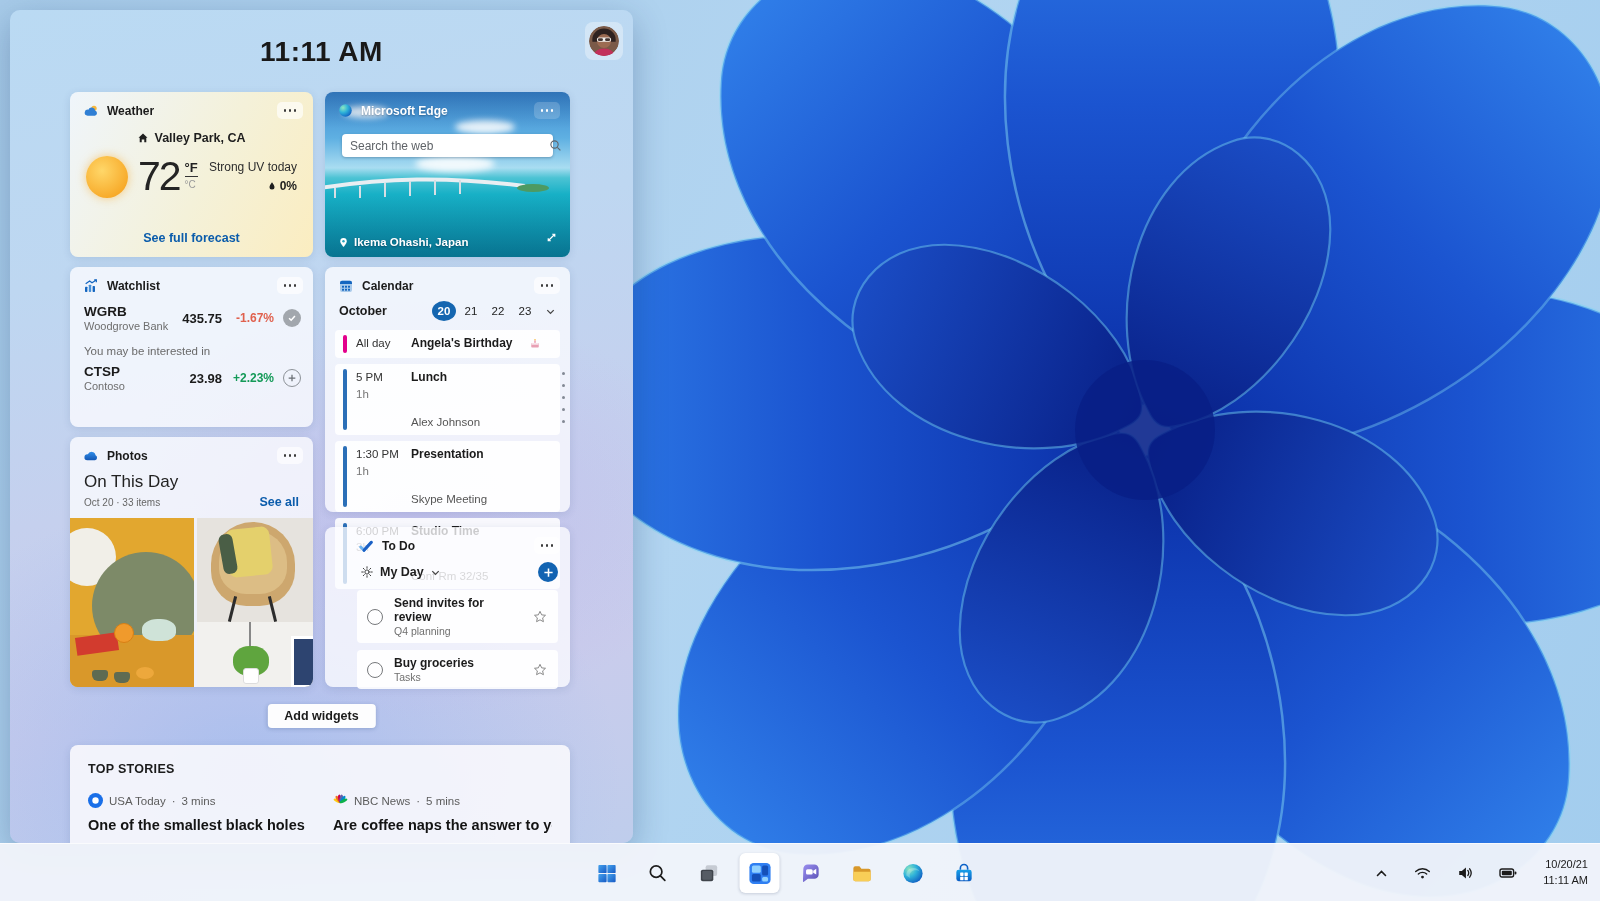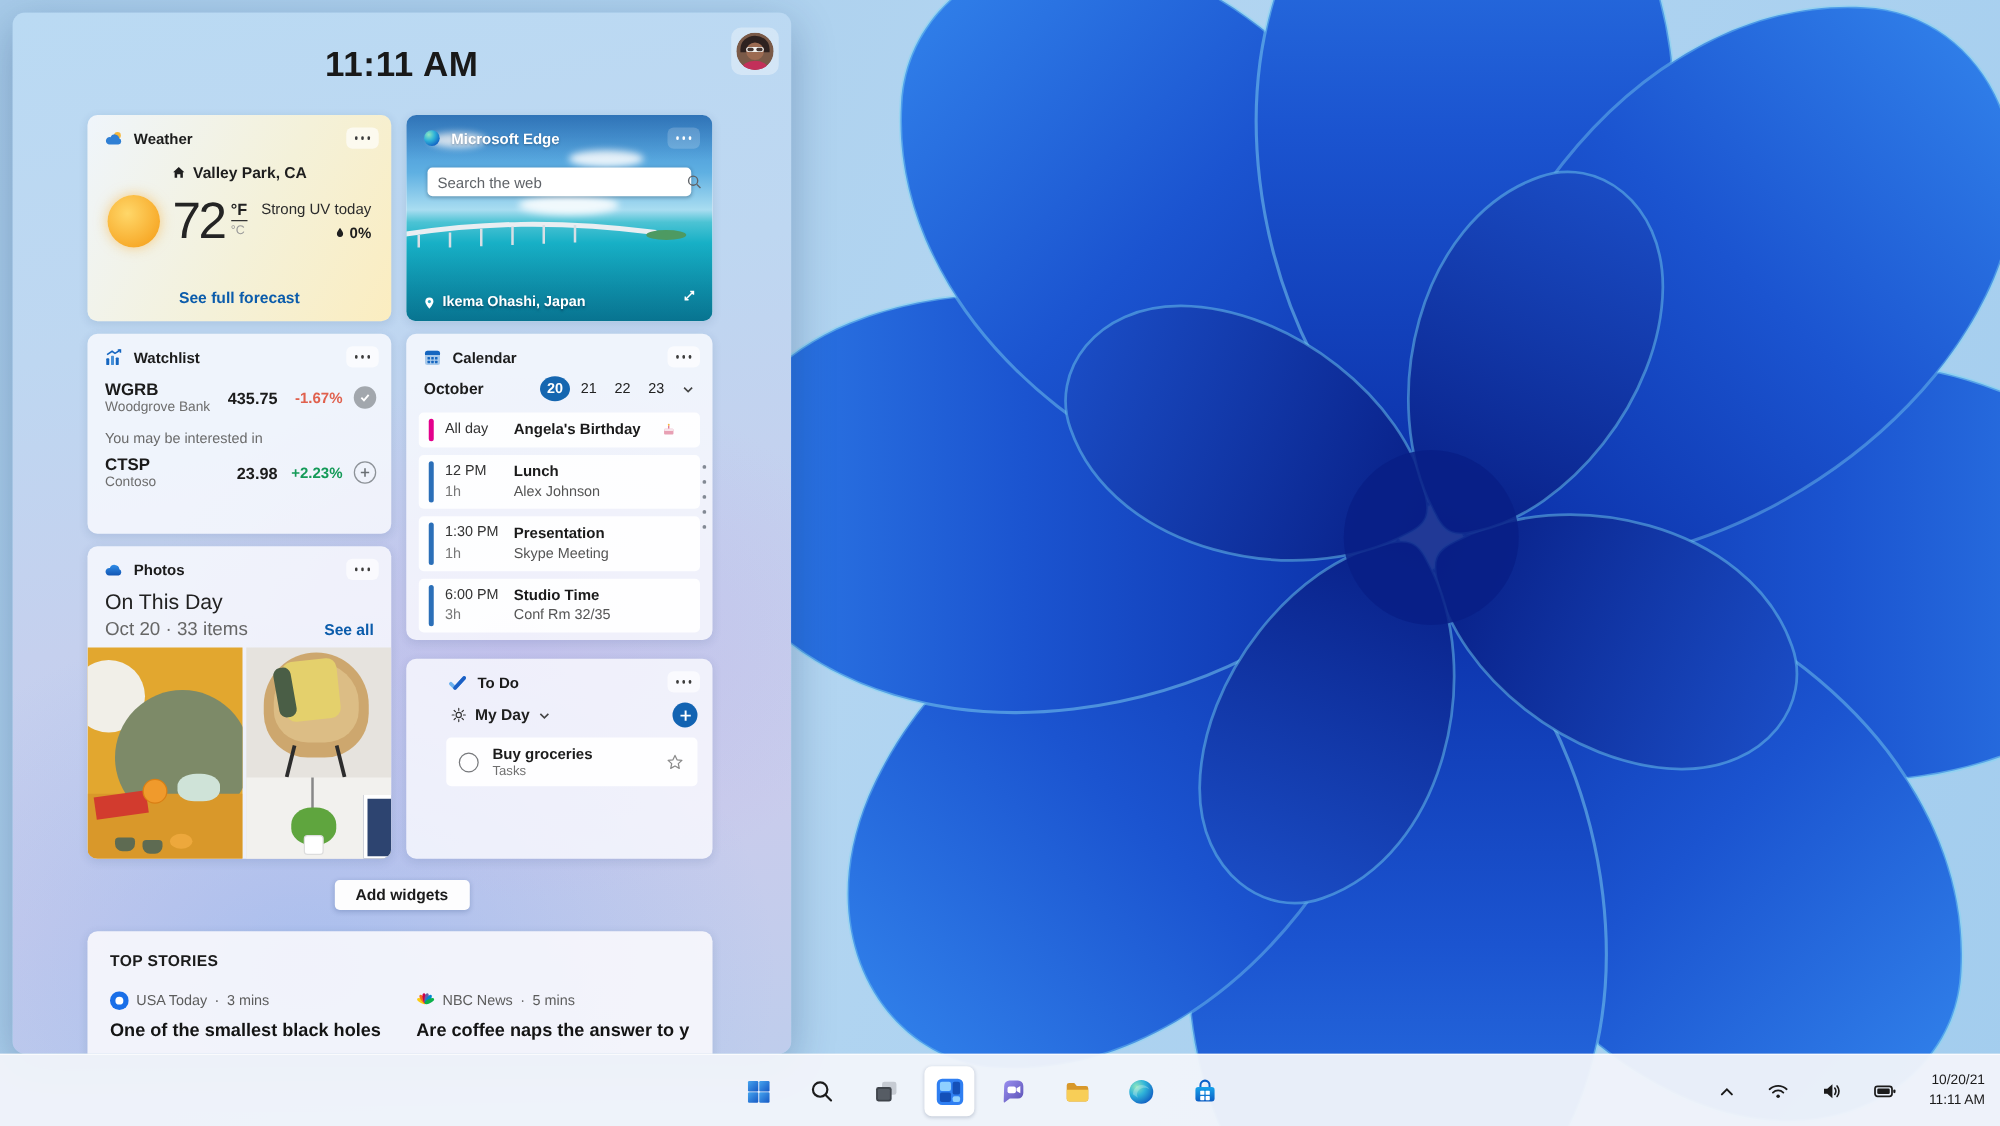--- a/index.html
+++ b/index.html
@@ -104,32 +104,32 @@
   .cal-chevron { margin-left:5px; cursor:pointer; display:flex; }
   .cal-events { padding:9px 10px 0 10px; display:flex; flex-direction:column; gap:6px; }
   .event-row { display:flex; align-items:flex-start; gap:9px;
     background:rgba(255,255,255,.88); border-radius:4px; padding:5px 8px; cursor:pointer; }
   .event-bar { width:4px; border-radius:2px; align-self:stretch; min-height:18px; }
   .bar-pink { background:#e3008c; } .bar-blue { background:#2b6fb8; }
   .event-time { width:46px; font-size:11.5px; color:#333; line-height:1.45; }
   .event-dur { color:#777; }
   .event-title { font-size:12px; font-weight:700; color:#1b1b1b; line-height:1.4;
     display:flex; align-items:center; gap:16px; }
-  .event-sub { font-size:11.5px; color:#555; line-height:1.4; }
+  .event-sub { font-size:11.5px; color:#555; line-height:1.4;margin-top:28px; }
 
   .scroll-dots { position:absolute; left:552px; top:362px; display:flex;
     flex-direction:column; gap:9px; cursor:pointer; }
   .scroll-dots i { width:3px; height:3px; border-radius:50%; background:#5e6672; opacity:.75; }
 
   
   .photos { left:60px; top:427px; width:243px; height:250px; overflow:hidden; }
   .ph-head { padding:8px 14px 0 14px; }
   .ph-title { font-size:17px; color:#222; }
   .ph-subrow { display:flex; align-items:baseline; margin-top:3px; }
-  .ph-sub { font-size:15px; color:#666; }
+  .ph-sub { font-size:10px; color:#666; }
   .ph-link { margin-left:auto; font-size:12.5px; font-weight:600; color:#0b5cab; cursor:pointer; }
   .ph-grid { position:absolute; left:0; right:0; bottom:0; top:81px; display:flex; gap:3px; }
   .ph-img { position:relative; overflow:hidden; cursor:pointer; }
   .ph-img.left { flex:1.06; background:#e2a72f; }
   .ph-img.right { flex:1; background:#e6e3de; }
   .shape { position:absolute; }
 
   
   .todo { left:315px; top:517px; width:245px; height:160px;padding-left:20px; }
   .td-myday { display:flex; align-items:center; gap:6px; padding:8px 12px 0 15px; }
@@ -469,21 +469,21 @@
                   <rect x="3" y="8" width="10" height="6" rx="1" fill="#e8a0b4"></rect>
                   <rect x="3" y="8" width="10" height="2.4" rx="1" fill="#f7e3ea"></rect>
                   <rect x="7.4" y="4.6" width="1.2" height="3.2" fill="#e05a7a"></rect>
                   <circle cx="8" cy="3.7" r="1" fill="#f6b73c"></circle>
                 </svg>
             </span>
           </span>
         </div>
         <div class="event-row">
           <span class="event-bar bar-blue"></span>
-          <span class="event-time"><span>12 PM</span><br><span class="event-dur">1h</span></span>
+          <span class="event-time"><span>5 PM</span><br><span class="event-dur">1h</span></span>
           <span>
               <span class="event-title">Lunch</span>
               <div class="event-sub">Alex Johnson</div>
             </span>
         </div>
         <div class="event-row">
           <span class="event-bar bar-blue"></span>
           <span class="event-time"><span>1:30 PM</span><br><span class="event-dur">1h</span></span>
           <span>
               <span class="event-title">Presentation</span>
@@ -586,20 +586,32 @@
               <path d="M2.5 4.5 L6 8 L9.5 4.5"></path>
             </svg>
         </span>
         <span class="td-add">
           <svg width="11" height="11" viewBox="0 0 12 12" stroke="#fff" stroke-width="1.7">
               <path d="M6 1.5 V10.5 M1.5 6 H10.5"></path>
             </svg>
         </span>
       </div>
       <div class="td-rows">
+        <div class="td-row">
+          <span class="td-circle"></span>
+          <span class="td-texts">
+            <div class="td-title">Send invites for review</div>
+            <div class="td-list">Q4 planning</div>
+          </span>
+          <span class="td-star">
+            <svg width="16" height="16" viewBox="0 0 24 24" fill="none" stroke="#8a8a8a" stroke-width="1.5" stroke-linejoin="round">
+                <path d="M12 3.5 l2.47 5.3 5.8.62 -4.32 3.92 1.18 5.72 L12 16.2 6.87 19.06 8.05 13.34 3.73 9.42 9.53 8.8 Z"></path>
+              </svg>
+          </span>
+        </div>
         <div class="td-row">
           <span class="td-circle"></span>
           <span class="td-texts">
             <div class="td-title">Buy groceries</div>
             <div class="td-list">Tasks</div>
           </span>
           <span class="td-star">
             <svg width="16" height="16" viewBox="0 0 24 24" fill="none" stroke="#8a8a8a" stroke-width="1.5" stroke-linejoin="round">
                 <path d="M12 3.5 l2.47 5.3 5.8.62 -4.32 3.92 1.18 5.72 L12 16.2 6.87 19.06 8.05 13.34 3.73 9.42 9.53 8.8 Z"></path>
               </svg>

